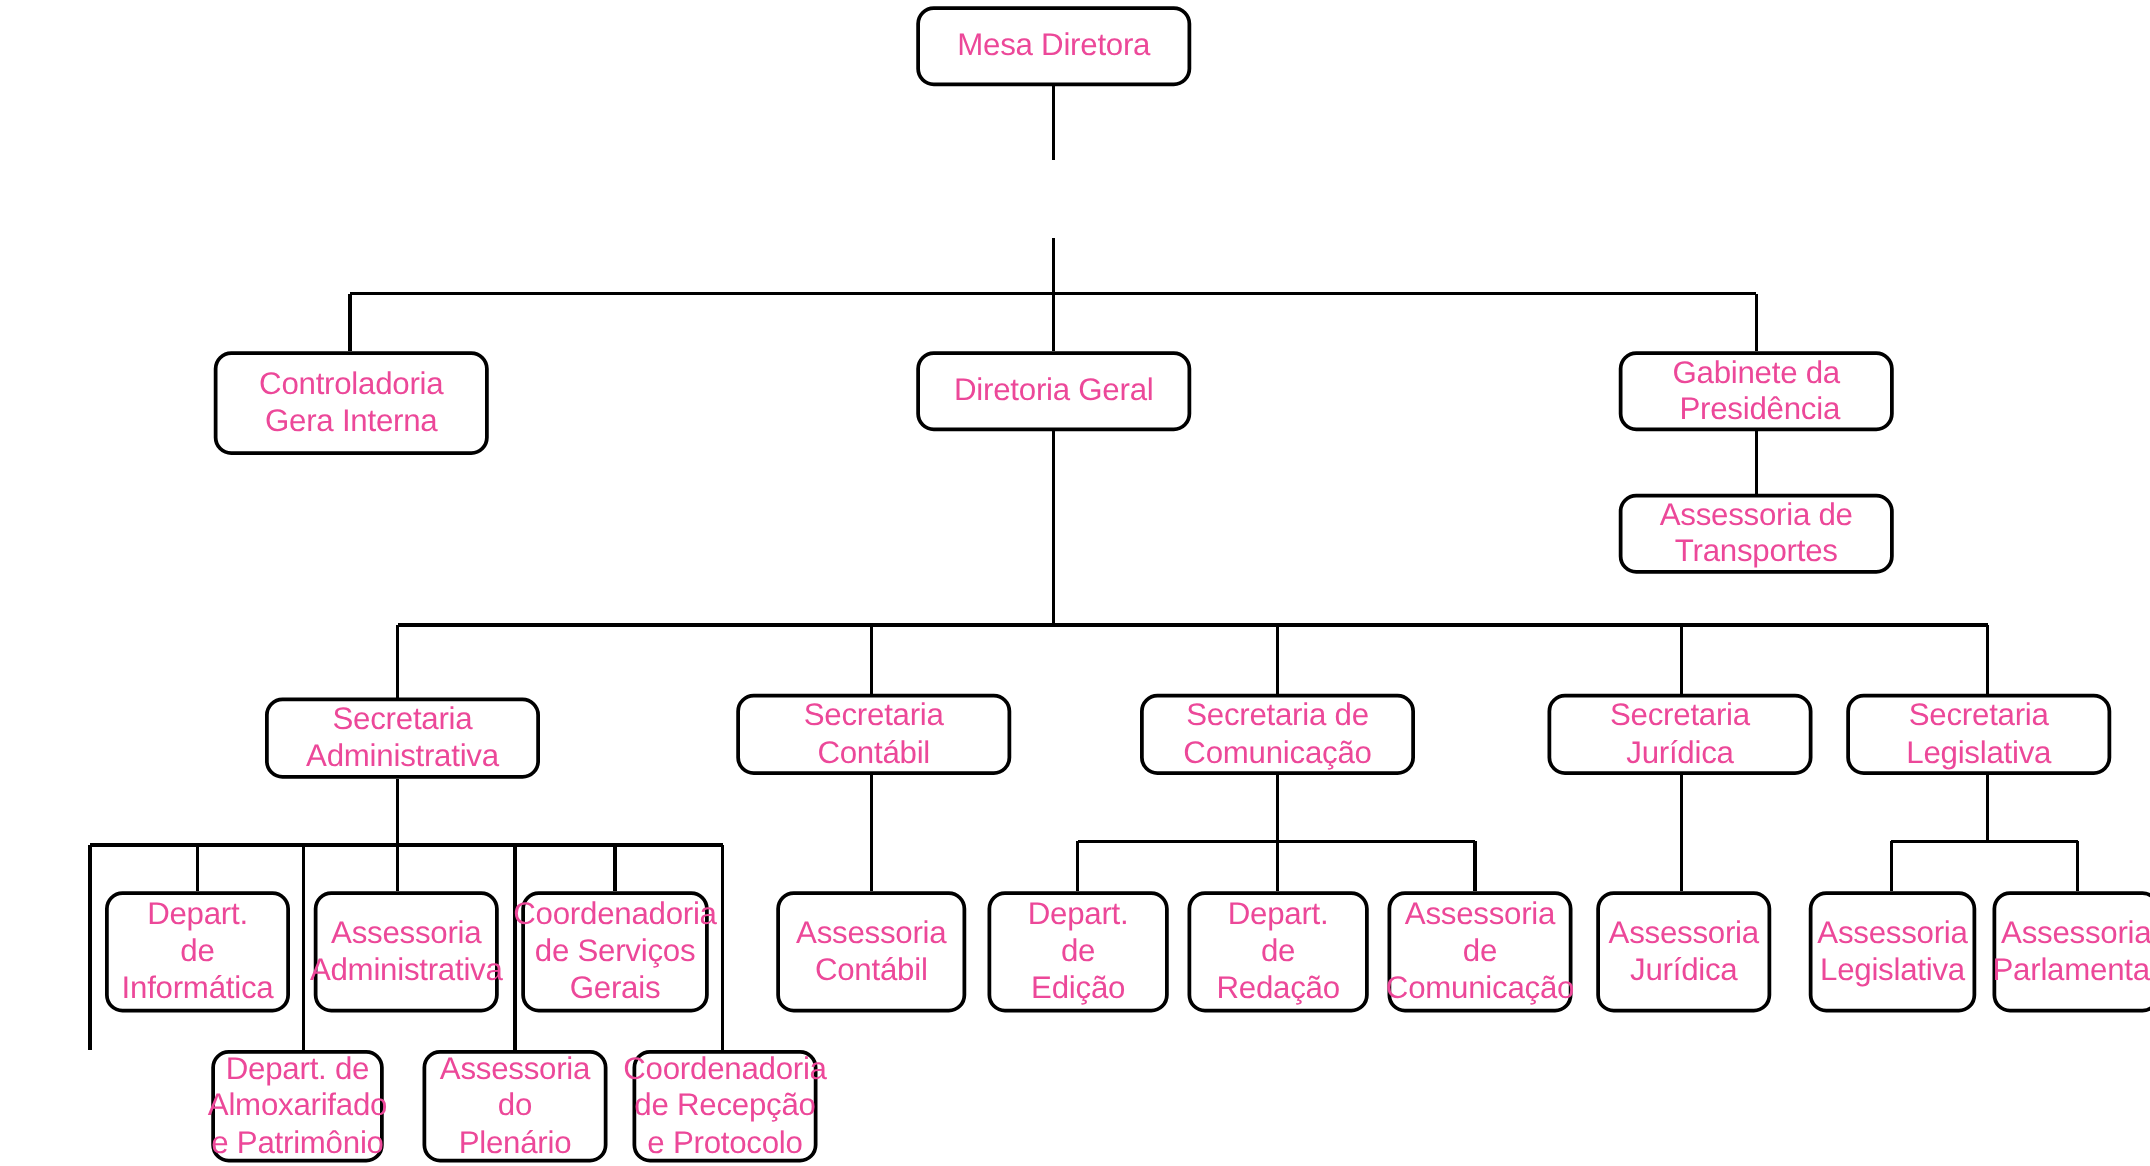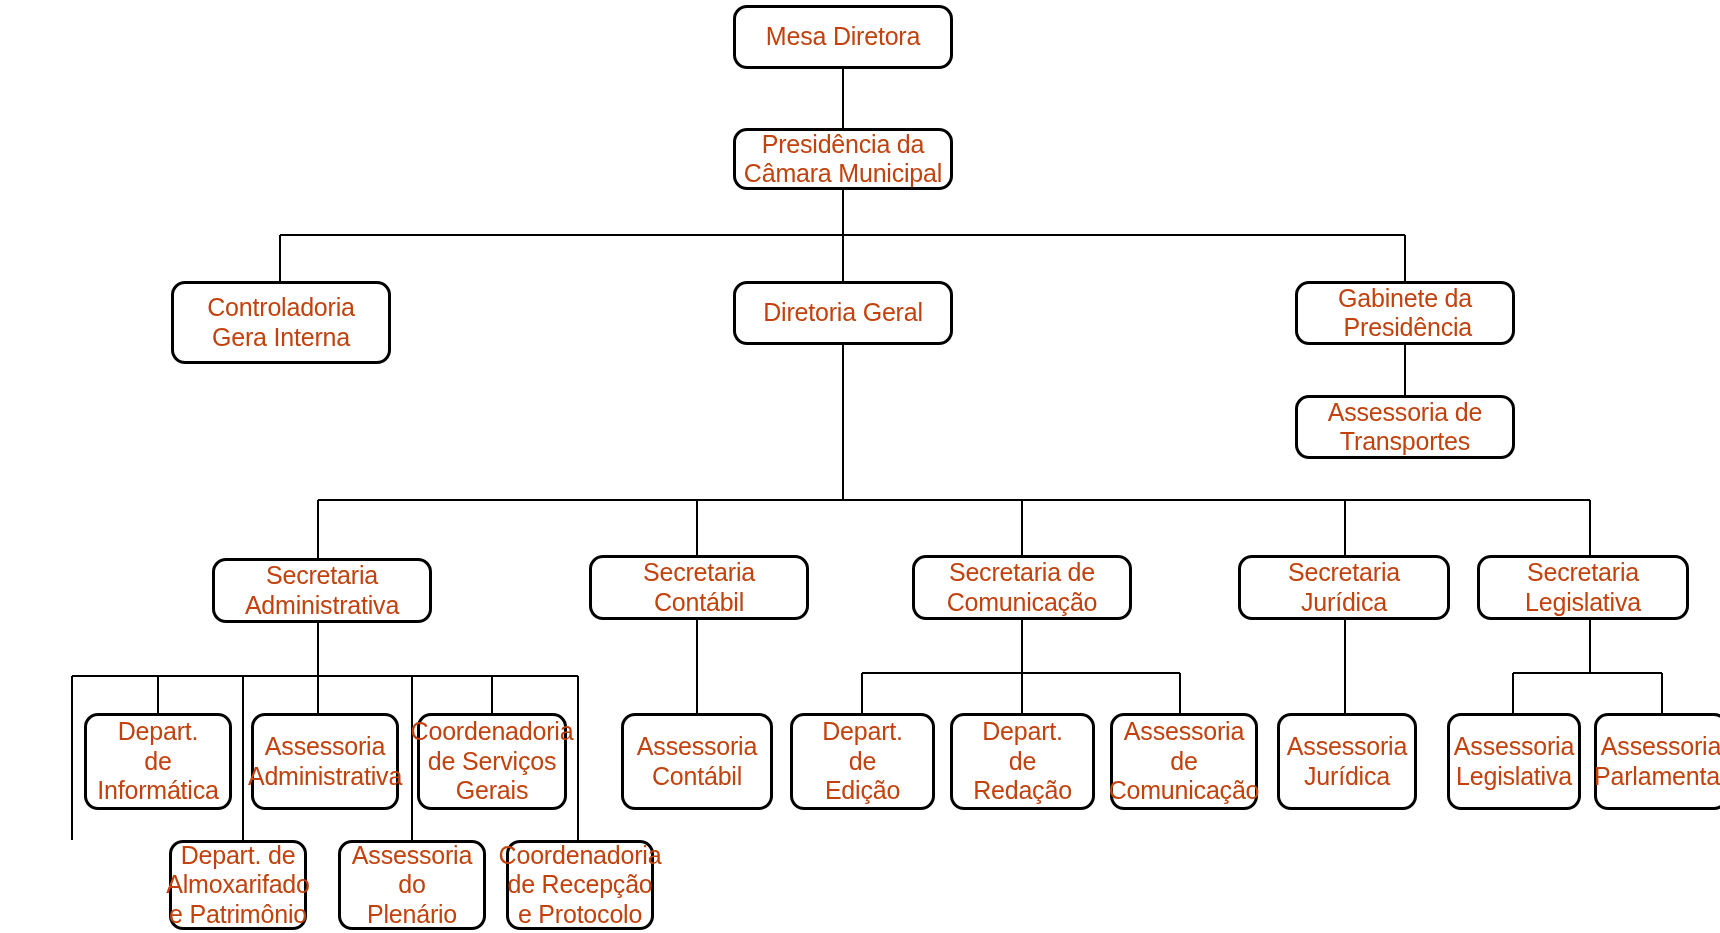--- a/index.html
+++ b/index.html
@@ -9,21 +9,21 @@
   .node{
     position:absolute;
     box-sizing:border-box;
     border:3px solid #000;
     border-radius:14px;
     background:#fff;
     display:flex;
     align-items:center;
     justify-content:center;
     text-align:center;
-    color:#c2410c;
+    color:#ec4899;
     font-size:25px;
     line-height:1.18;
     letter-spacing:-0.2px;
     white-space:pre-line;
     padding:2px 4px;
   }
 </style>
 </head>
 <body>
 
@@ -74,22 +74,20 @@
 
       <line x1="1590" y1="620" x2="1590" y2="673"></line>
       <line x1="1513" y1="673" x2="1662" y2="673"></line>
       <line x1="1513" y1="673" x2="1513" y2="713"></line>
       <line x1="1662" y1="673" x2="1662" y2="713"></line>
     </g>
   </svg>
 
   <div class="node" style="left:733px;top:5px;width:220px;height:64px;">Mesa Diretora</div>
 
-  <div class="node" style="left:733px;top:128px;width:220px;height:62px;">Presidência da
-Câmara Municipal</div>
 
   <div class="node" style="left:171px;top:281px;width:220px;height:83px;">Controladoria
 Gera Interna</div>
 
   <div class="node" style="left:733px;top:281px;width:220px;height:64px;">Diretoria Geral</div>
 
   <div class="node" style="left:1295px;top:281px;width:220px;height:64px;text-align:right;">Gabinete da
 Presidência</div>
 
   <div class="node" style="left:1295px;top:395px;width:220px;height:64px;">Assessoria de

